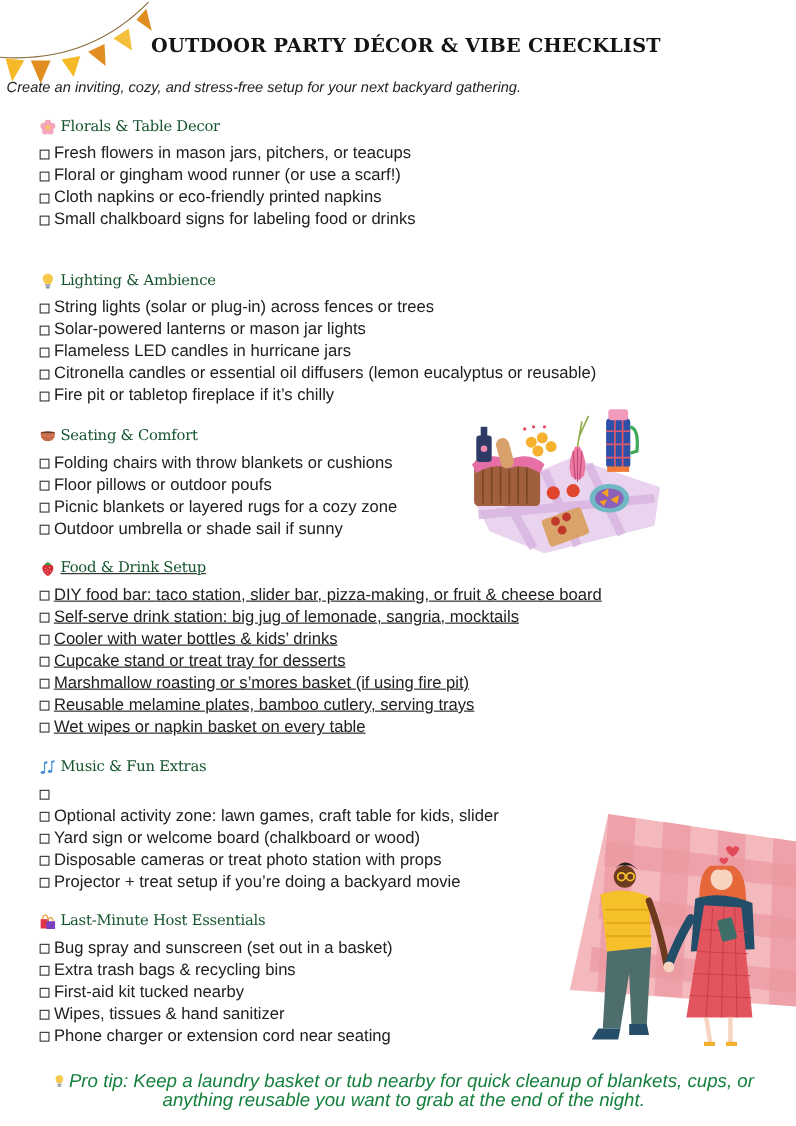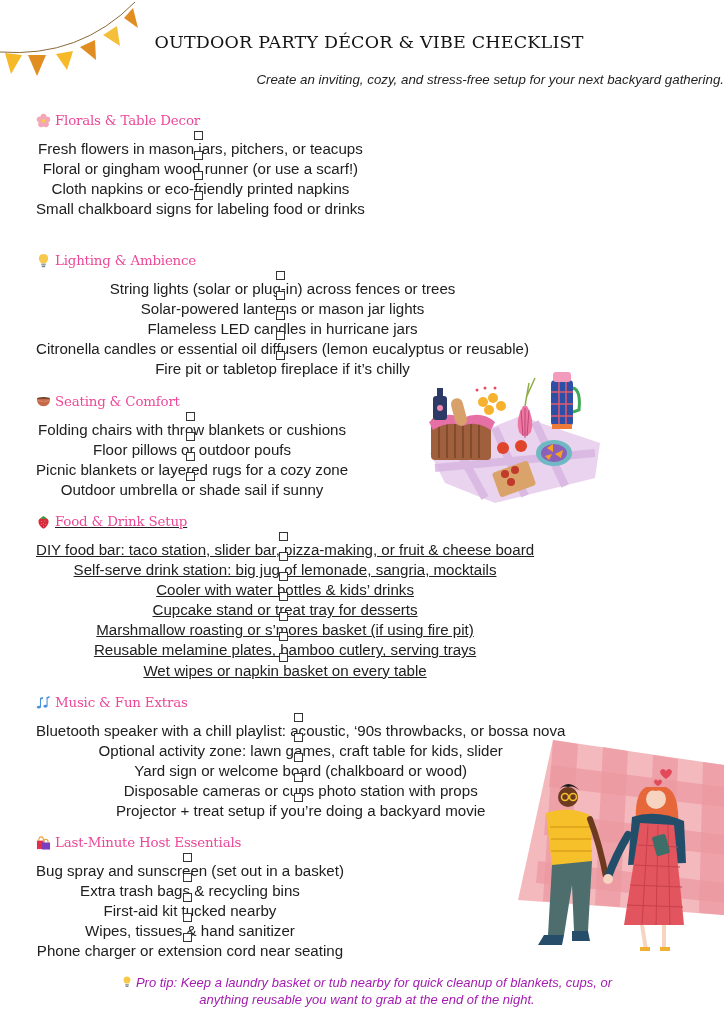--- a/index.html
+++ b/index.html
@@ -5,56 +5,55 @@
     * { box-sizing: border-box; margin: 0; padding: 0; }
     html, body { width: 724px; height: 1024px; background: #ffffff; overflow: hidden; }
     body { position: relative; font-family: "Liberation Sans", sans-serif; color: #1f1f1f; }
 
     .bunting { position: absolute; left: 0; top: 0; width: 145px; height: 80px; }
 
     .title {
       position: absolute; left: 0; width: 724px; top: 32px;
       text-align: center;
       font-family: "DejaVu Serif", serif;
-      font-size: 17.5px; letter-spacing: 0.2px; color: #141414; font-weight: normal;
+      font-size: 17.5px; letter-spacing: 0.2px; color: #141414; font-weight: bold;
       padding-left: 14px;
     }
     .subtitle {
       position: absolute; left: 0; width: 724px; top: 72px;
-      text-align: right;
+      text-align: left;
       font-family: "Liberation Sans", sans-serif; font-style: italic;
       font-size: 13.3px; color: #222; padding-left: 6px;
     }
 
     .section { position: absolute; left: 36px; }
     .section-heading {
-      display: flex; align-items: flex-end; height: 20px;
-      font-family: "DejaVu Serif", serif; font-size: 13.4px; color: #ec4899;
+      display: flex; align-items: flex-start; height: 20px;
+      font-family: "DejaVu Serif", serif; font-size: 13.4px; color: #14532d;
       letter-spacing: -0.2px;
     }
     .section-heading .icon { width: 15px; height: 15px; margin-right: 4px; display: inline-block; }
     .items { list-style: none; margin-top: 1px; }
     .item {
       display: flex; align-items: center; height: 20.1px;
       font-family: "Liberation Sans", sans-serif; font-size: 15.1px; color: #202020;
       white-space: nowrap;
-      flex-direction: column;
     }
     .checkbox {
       width: 9px; height: 9px; border: 1px solid #333; margin-right: 4px; flex-shrink: 0;
       margin-top: 2px; background: #fff;
     }
 
     .picnic-illustration { position: absolute; left: 425px; top: 358px; width: 180px; height: 150px; }
     .couple-illustration { position: absolute; left: 508px; top: 735px; width: 216px; height: 230px; }
 
     .pro-tip {
       position: absolute; left: 0; width: 724px; top: 974px;
       text-align: center; font-style: italic;
-      font-family: "Liberation Sans", sans-serif; font-size: 13px; color: #a21caf; line-height: 17px;
+      font-family: "Liberation Sans", sans-serif; font-size: 17px; color: #15803d; line-height: 17px;
       padding-left: 10px;
     }
     .pro-tip .tip-icon { display: inline-block; width: 10px; height: 12px; vertical-align: -1px; margin-right: 4px; }
   </style>
 </head>
 <body>
 
 <svg class="bunting" viewBox="0 0 145 80">
   <path d="M0,52 Q80,58 135,2" stroke="#8a6a3a" stroke-width="1" fill="none"></path>
   <polygon points="5,53 22,55 11,74" fill="#f6b928"></polygon>
@@ -222,33 +221,32 @@
         <ellipse cx="10" cy="12" rx="2" ry="1.5" stroke="none"></ellipse>
         <line x1="11.8" y1="12" x2="11.8" y2="2" stroke-width="1.2"></line>
         <path d="M11.8,2 L14.5,1 L14.5,3 L11.8,4 Z" stroke="none"></path>
       </g>
     </svg>
     <span>Music &amp; Fun Extras</span>
   </div>
   <ul class="items">
     <li class="item">
         <span class="checkbox"></span>
-        <span>Bluetooth speaker with a chill playlist: acoustic, ‘90s throwbacks, or bossa nova</span>
       </li>
     <li class="item">
         <span class="checkbox"></span>
         <span>Optional activity zone: lawn games, craft table for kids, slider</span>
       </li>
     <li class="item">
         <span class="checkbox"></span>
         <span>Yard sign or welcome board (chalkboard or wood)</span>
       </li>
     <li class="item">
         <span class="checkbox"></span>
-        <span>Disposable cameras or cups photo station with props</span>
+        <span>Disposable cameras or treat photo station with props</span>
       </li>
     <li class="item">
         <span class="checkbox"></span>
         <span>Projector + treat setup if you’re doing a backyard movie</span>
       </li>
   </ul>
 </section>
 
 <section class="section" style="top:830px;">
   <div class="section-heading">

